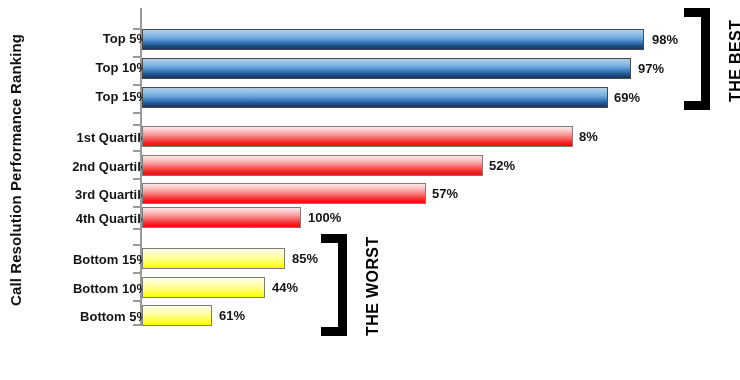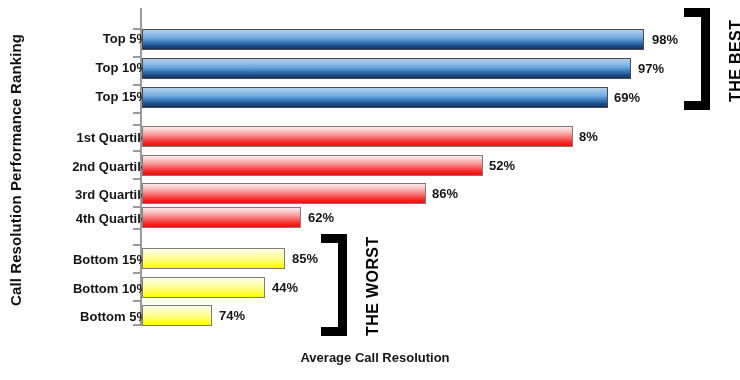--- a/index.html
+++ b/index.html
@@ -181,47 +181,46 @@
     <div class="cat-label" style="top:131px">1st Quartile</div>
     <div class="bar red" style="top:126px; height:21px; width:431px"></div>
     <div class="value-label" style="left:579px; top:130px">8%</div>
 
     <div class="cat-label" style="top:160px">2nd Quartile</div>
     <div class="bar red" style="top:155px; height:21px; width:341px"></div>
     <div class="value-label" style="left:489px; top:159px">52%</div>
 
     <div class="cat-label" style="top:188px">3rd Quartile</div>
     <div class="bar red" style="top:183px; height:21px; width:284px"></div>
-    <div class="value-label" style="left:432px; top:187px">86%</div>
+    <div class="value-label" style="left:432px; top:187px">57%</div>
 
     <div class="cat-label" style="top:212px">4th Quartile</div>
     <div class="bar red" style="top:207px; height:21px; width:159px"></div>
-    <div class="value-label" style="left:308px; top:211px">62%</div>
+    <div class="value-label" style="left:308px; top:211px">100%</div>
 
     <div class="cat-label" style="top:253px">Bottom 15%</div>
     <div class="bar yellow" style="top:248px; height:21px; width:143px"></div>
     <div class="value-label" style="left:292px; top:252px">85%</div>
 
     <div class="cat-label" style="top:282px">Bottom 10%</div>
     <div class="bar yellow" style="top:277px; height:21px; width:123px"></div>
     <div class="value-label" style="left:272px; top:281px">44%</div>
 
     <div class="cat-label" style="top:310px">Bottom 5%</div>
     <div class="bar yellow" style="top:305px; height:21px; width:70px"></div>
-    <div class="value-label" style="left:219px; top:309px">74%</div>
+    <div class="value-label" style="left:219px; top:309px">61%</div>
 
     <div class="bracket" style="left:684px; top:8px; width:28px; height:102px">
       <div class="arm" style="left:0;  top:0;   width:26px; height:9px"></div>
       <div class="arm" style="left:17px; top:0; width:9px;  height:102px"></div>
       <div class="arm" style="left:0;  top:93px; width:26px; height:9px"></div>
     </div>
     <div class="bracket-text" style="left:727px; top:102px">THE BEST</div>
 
     <div class="bracket" style="left:321px; top:234px; width:28px; height:102px">
       <div class="arm" style="left:0;  top:0;   width:26px; height:9px"></div>
       <div class="arm" style="left:17px; top:0; width:9px;  height:102px"></div>
       <div class="arm" style="left:0;  top:93px; width:26px; height:9px"></div>
     </div>
     <div class="bracket-text" style="left:364px; top:336px">THE WORST</div>
 
-    <div id="x-axis-title">Average Call Resolution</div>
   </div>
 </div>
 
 </body></html>

